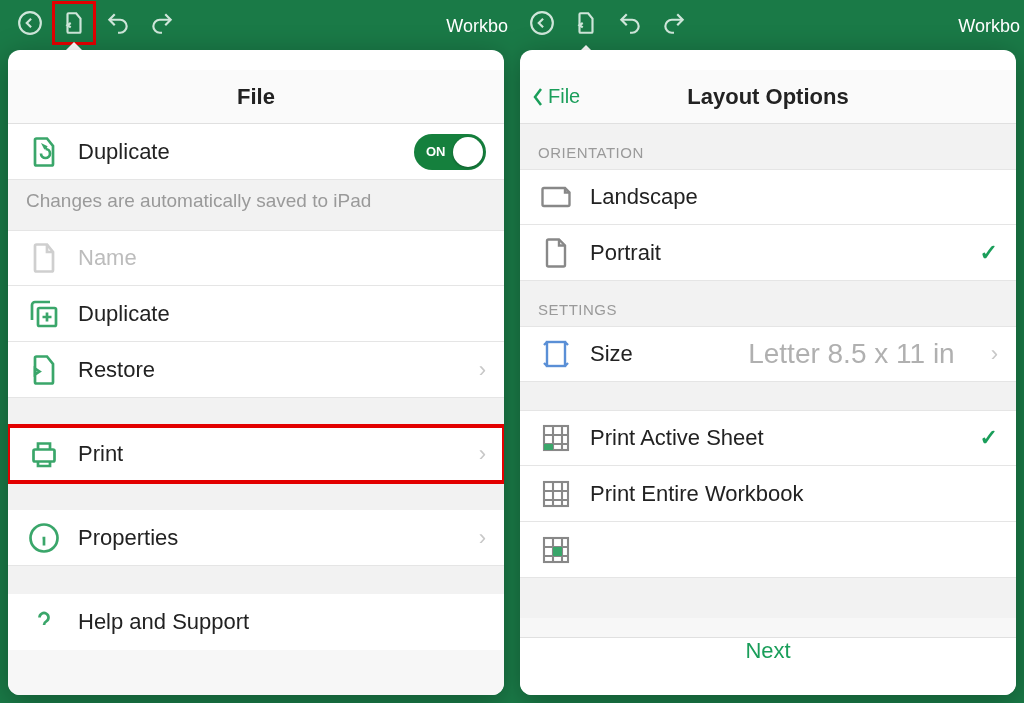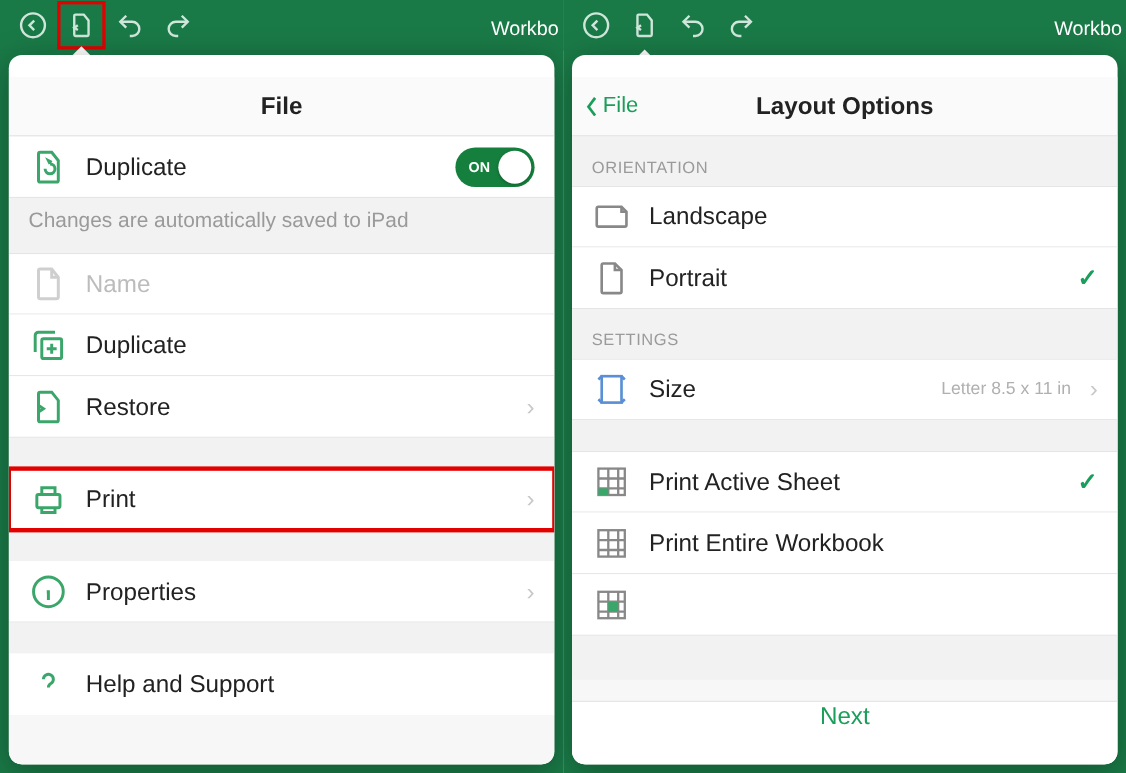--- a/index.html
+++ b/index.html
@@ -128,22 +128,22 @@
     justify-content: center;
     color: #3aa66a;
   }
   .row.dim .row-icon { color: #cfcfcf; }
   .row .chevron {
     color: #c8c8c8;
     font-size: 22px;
   }
   .row .sub-value {
     color: #b0b0b0;
-    font-size: 16px;
-    margin-right: 1px;
+    font-size: 28px;
+    margin-right: 20px;
   }
   .row .check {
     color: #1a9e5a;
     font-size: 22px;
     font-weight: bold;
   }
   .section-gap { height: 28px; background: #f2f2f2; }
   .subtext-row {
     background: #f2f2f2;
     padding: 10px 18px 18px 18px;

